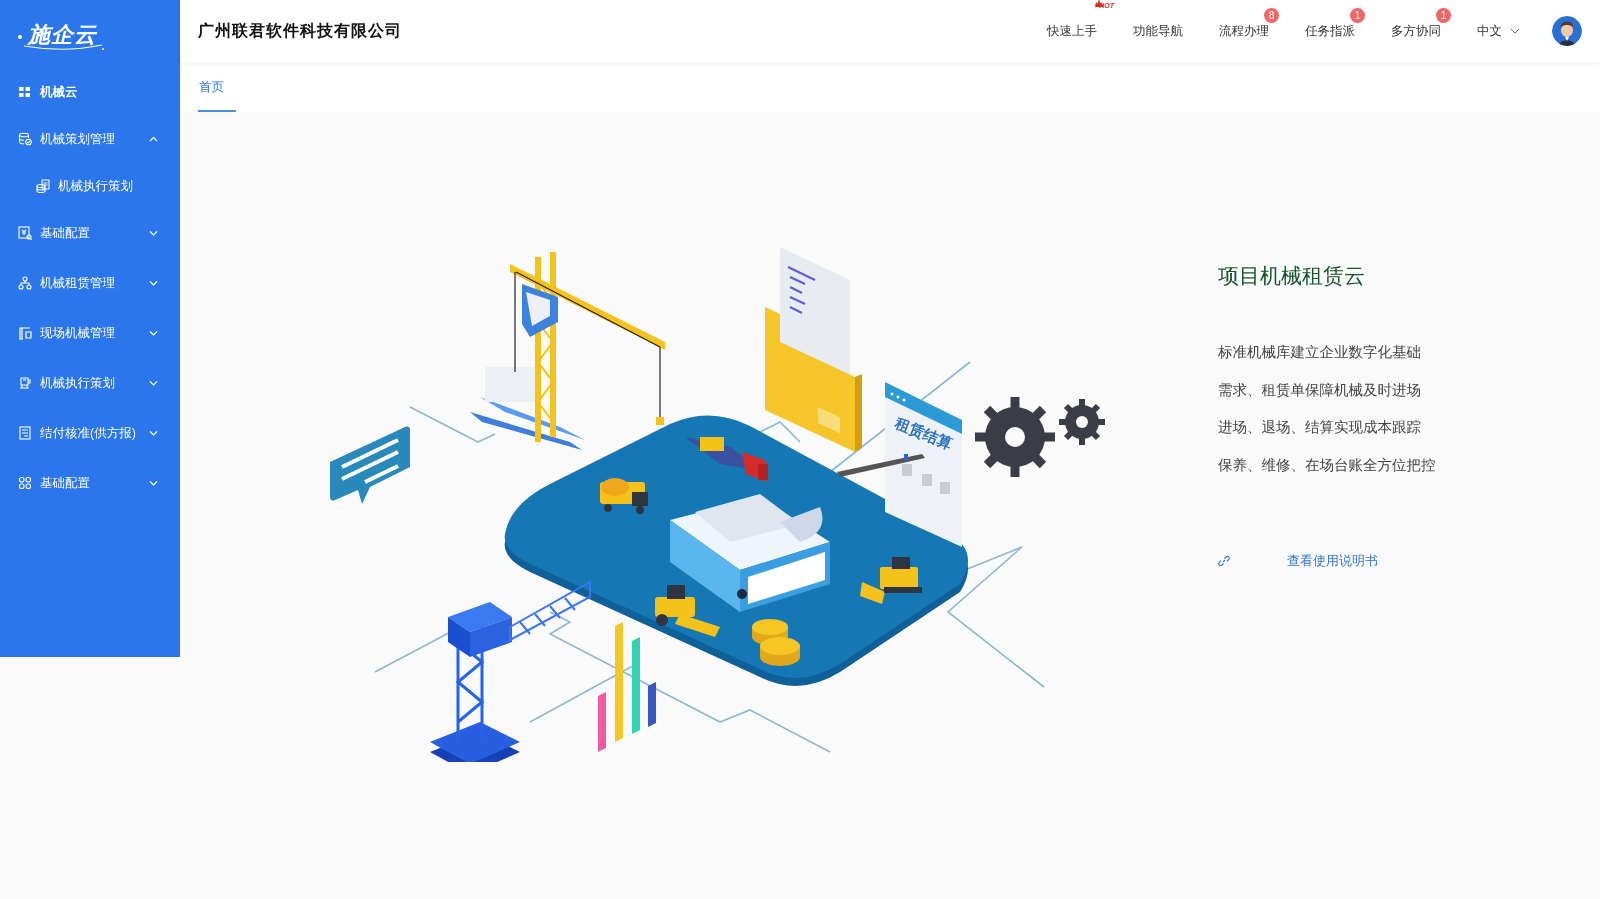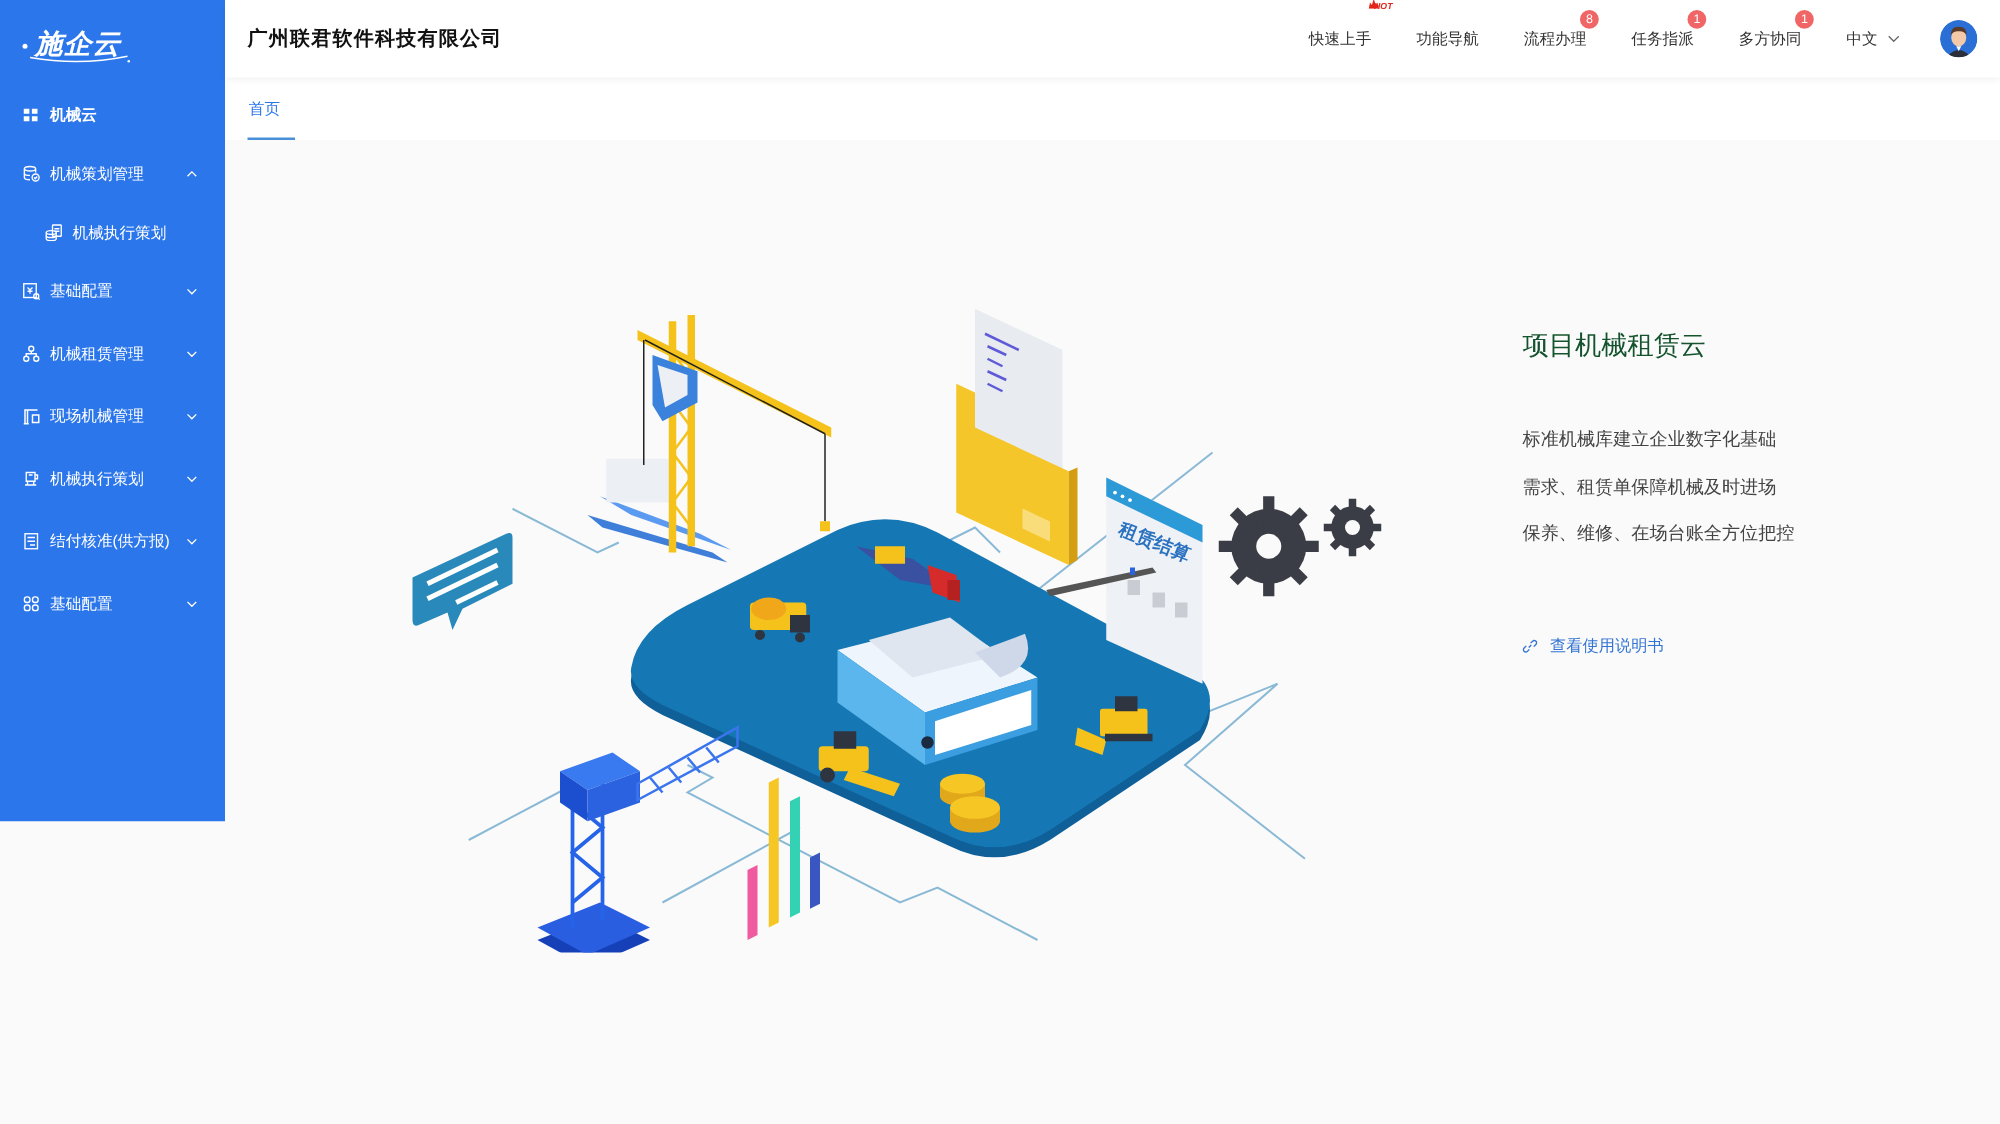--- a/index.html
+++ b/index.html
@@ -417,24 +417,25 @@
         <path d="M305 500 L313 496 L313 380 L305 384 Z" fill="#f6c624"></path>
         <path d="M322 492 L330 488 L330 395 L322 399 Z" fill="#34d2b4"></path>
         <path d="M338 485 L346 481 L346 440 L338 444 Z" fill="#3a56c0"></path>
       </g>
     </svg>
 
     <div class="info" style="left:1038px; top:150px;">
       <div class="info-title">项目机械租赁云</div>
       <div class="info-line">标准机械库建立企业数字化基础</div>
       <div class="info-line">需求、租赁单保障机械及时进场</div>
+      <div class="info-line">进场、退场、结算实现成本跟踪</div>
       <div class="info-line">保养、维修、在场台账全方位把控</div>
     </div>
 
-    <div class="manual-link" style="left:1038px; top:396px;">
+    <div class="manual-link" style="left:1038px; top:440px;gap:47px;">
       <svg viewBox="0 0 12 12" fill="none" stroke="#3475d3" stroke-width="1.1">
           <path d="M5 7 L7 5"></path>
           <path d="M6.5 3.5 L8 2 Q9.5 0.8 10.8 2 Q12 3.3 10.5 4.8 L9 6.3"></path>
           <path d="M5.5 8.5 L4 10 Q2.5 11.2 1.2 10 Q0 8.7 1.5 7.2 L3 5.7"></path>
         </svg>
       <span>查看使用说明书</span>
     </div>
   </main>
 </div>
 

